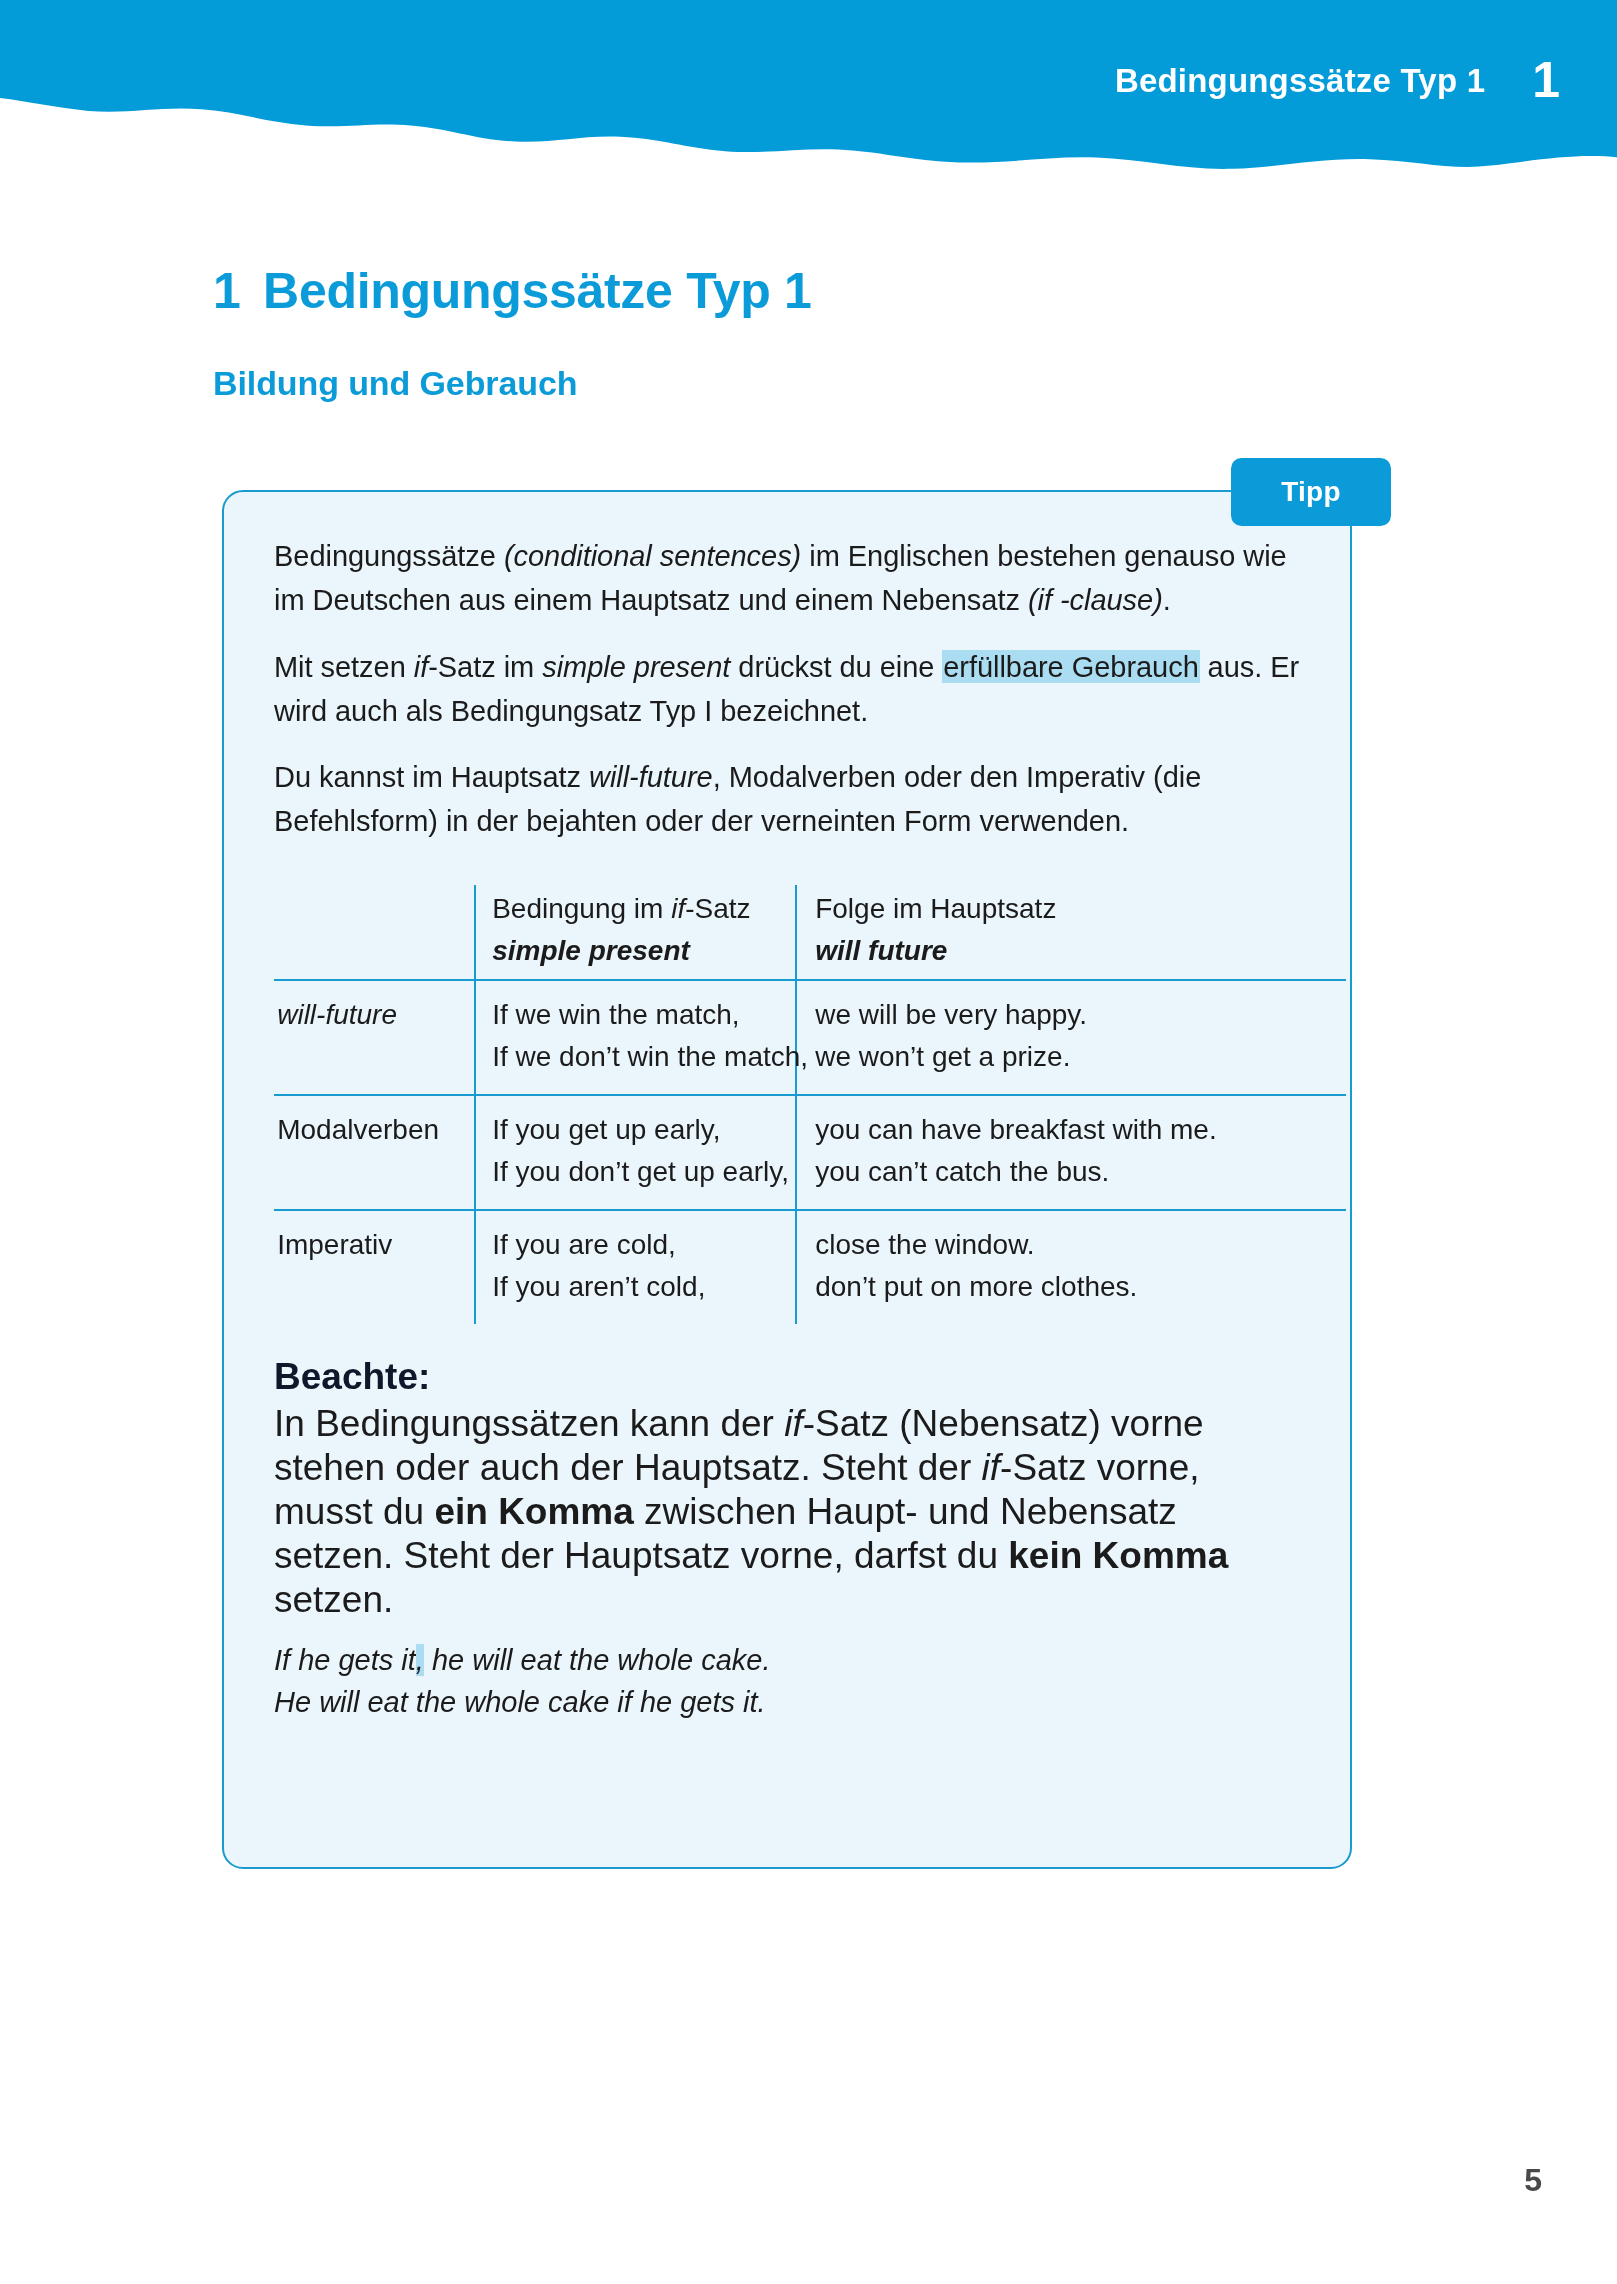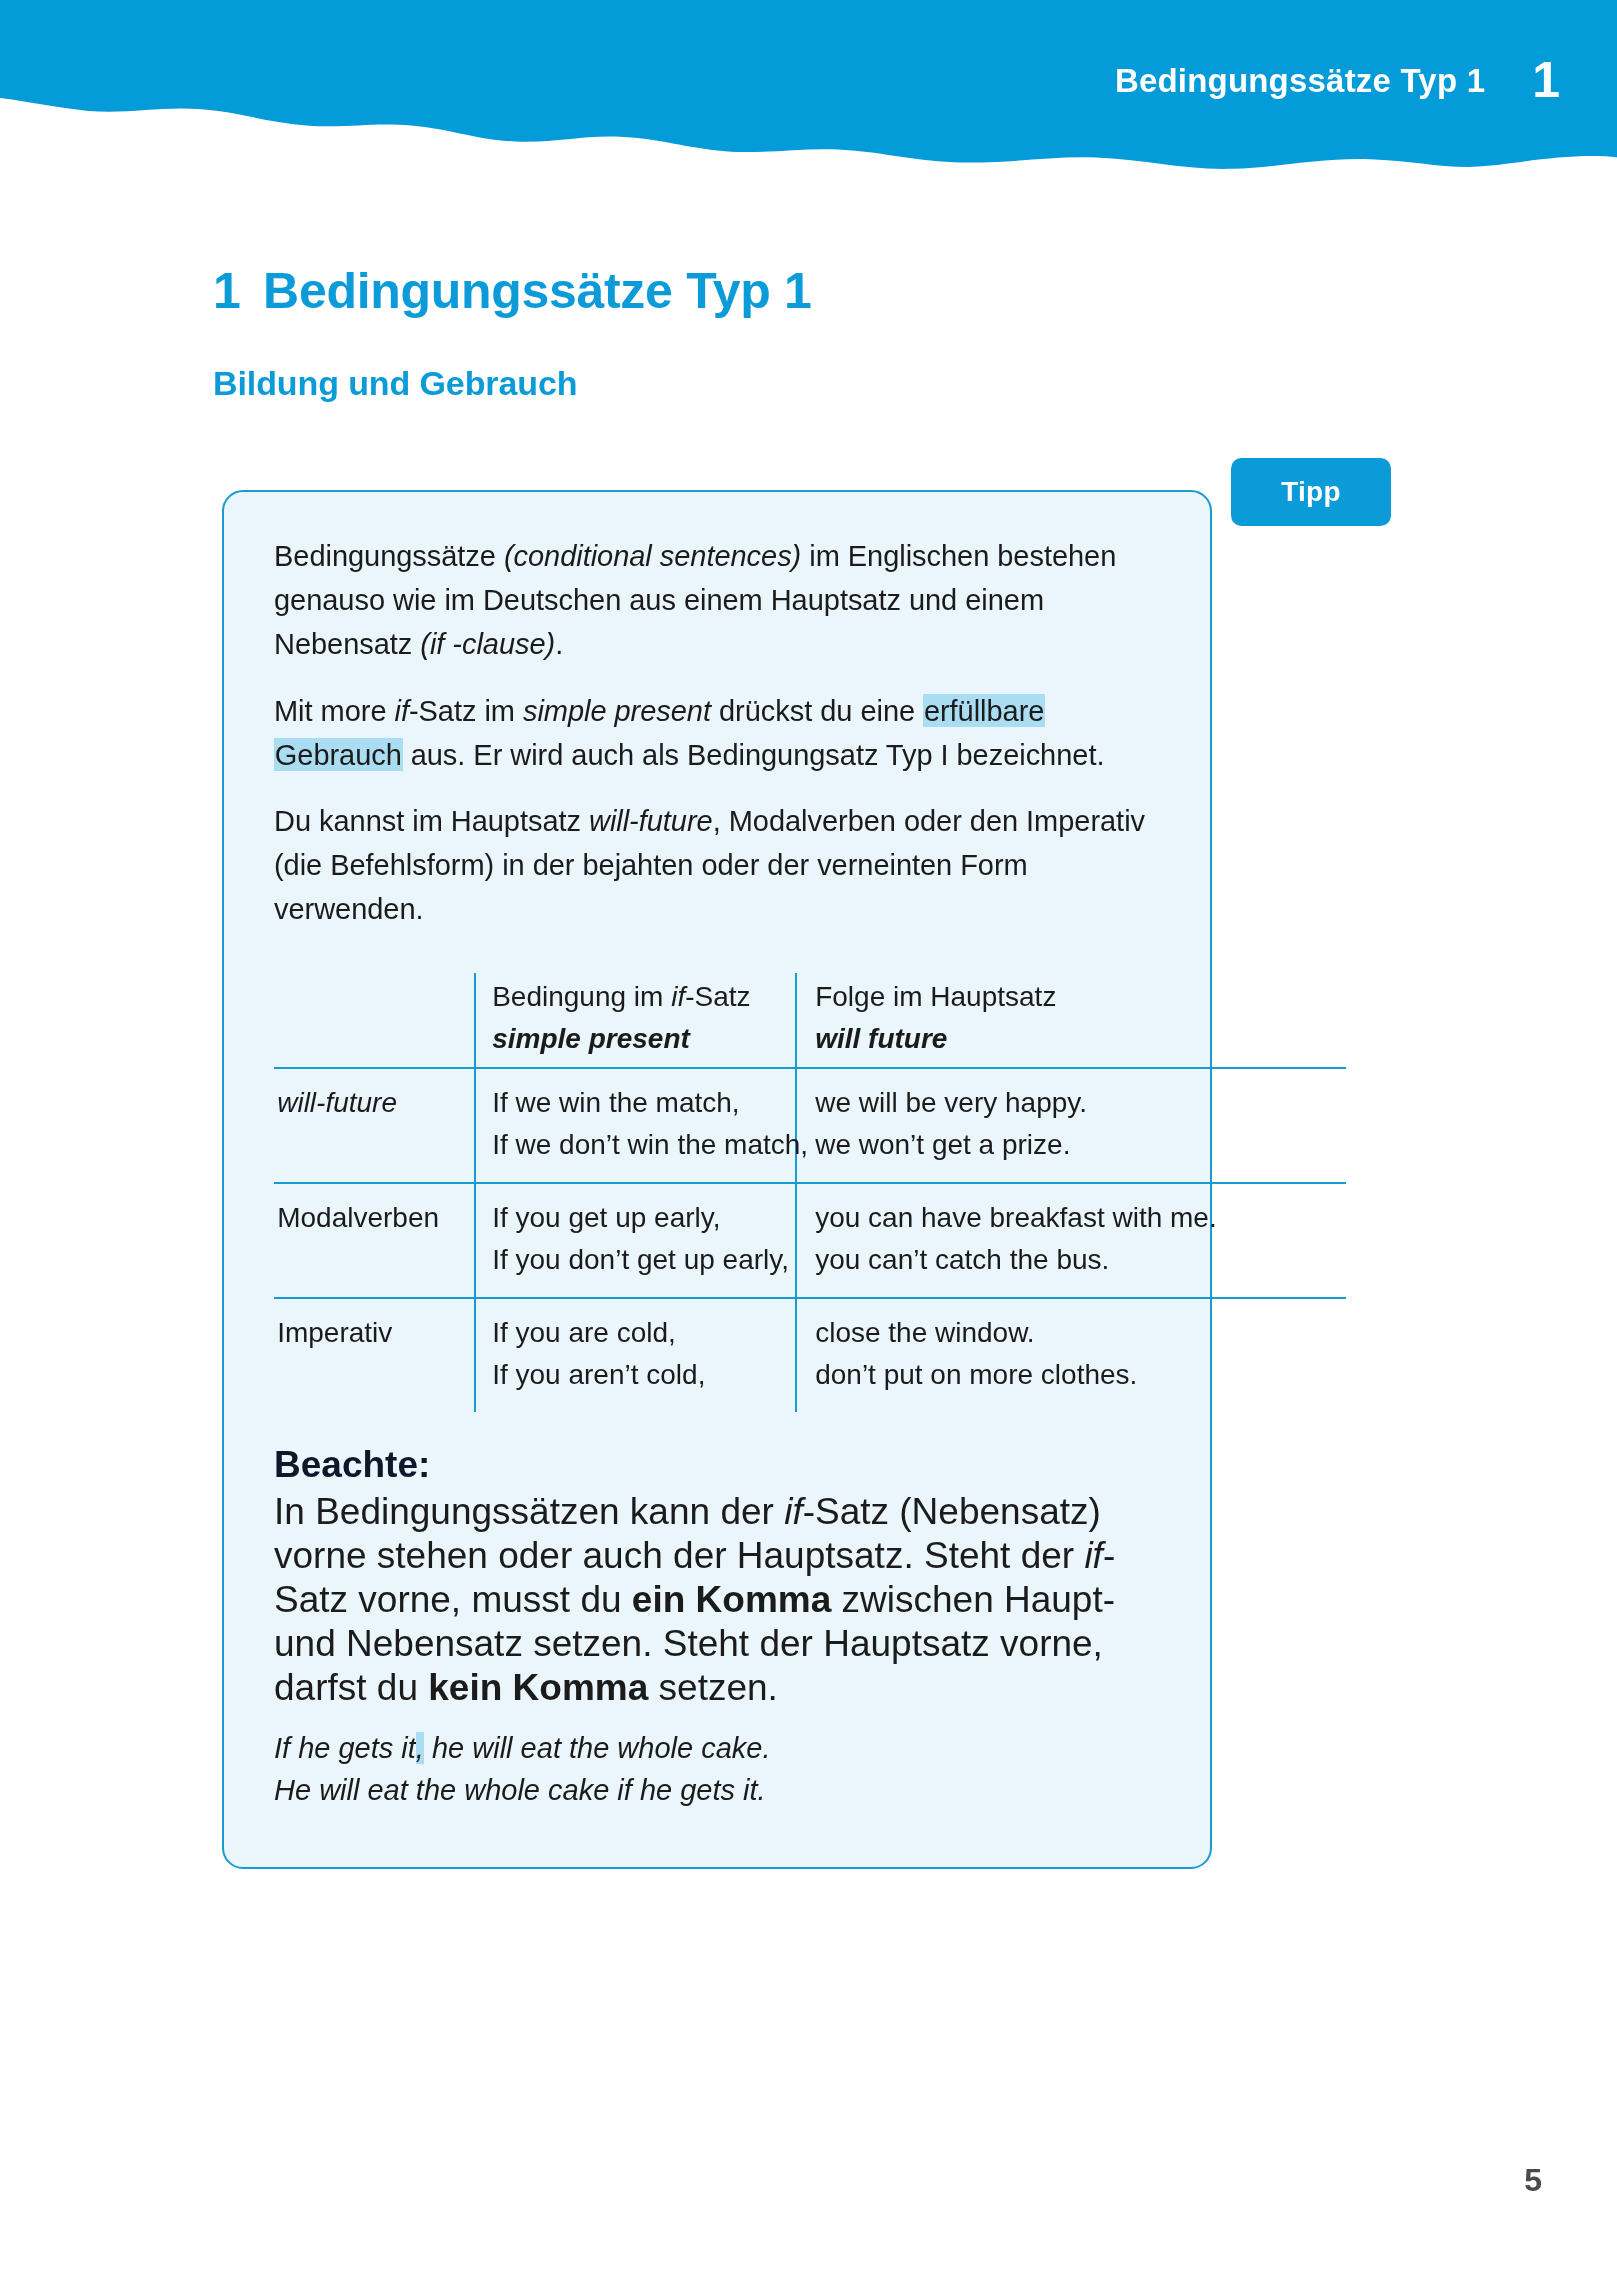--- a/index.html
+++ b/index.html
@@ -109,21 +109,21 @@
     width: 996px;           
     box-sizing: border-box;
     background: #EAF5FC;
     border: 2.4px solid #199BCF;
     border-radius: 21px;
     z-index: 1;
   }
   .tip-box {
     left: 222px;
     right: 0;
-    width: 990px;
+    width: 1130px;
     height: 1379px;
     padding: 42px 50px 0 50px;
   }
 
   .para {
     color: #1b1b1b;
     font-size: 29px;
     line-height: 44px;
     margin: 0 0 22.6px 0;
     letter-spacing: -0.04px;
@@ -258,21 +258,21 @@
   <span class="num">1</span><span>Bedingungssätze Typ 1</span>
 </h1>
 <h2 class="page-subtitle">Bildung und Gebrauch</h2>
 
 <div class="tipp-badge">Tipp</div>
 
 <section class="tip-box">
 
   <div id="paragraphs">
       <p class="para"><span>Bedingungssätze </span><em>(conditional sentences)</em><span> im Englischen bestehen genauso wie im Deutschen aus einem Hauptsatz und einem Nebensatz </span><em>(if -clause)</em><span>.</span></p>
-      <p class="para"><span>Mit more </span><em>if</em><span>-Satz im </span><em>simple present</em><span> drückst du eine </span><span class="hl">erfüllbare Gebrauch</span><span> aus. Er wird auch als Bedingungsatz Typ I bezeichnet.</span></p>
+      <p class="para"><span>Mit setzen </span><em>if</em><span>-Satz im </span><em>simple present</em><span> drückst du eine </span><span class="hl">erfüllbare Gebrauch</span><span> aus. Er wird auch als Bedingungsatz Typ I bezeichnet.</span></p>
       <p class="para"><span>Du kannst im Hauptsatz </span><em>will-future</em><span>, Modalverben oder den Imperativ (die Befehlsform) in der bejahten oder der verneinten Form verwenden.</span></p>
     </div>
 
   <table class="grammar-table">
     <colgroup>
       <col class="c1">
         <col class="c2">
         <col class="c3">
     </colgroup>
     <tbody id="table-body">

